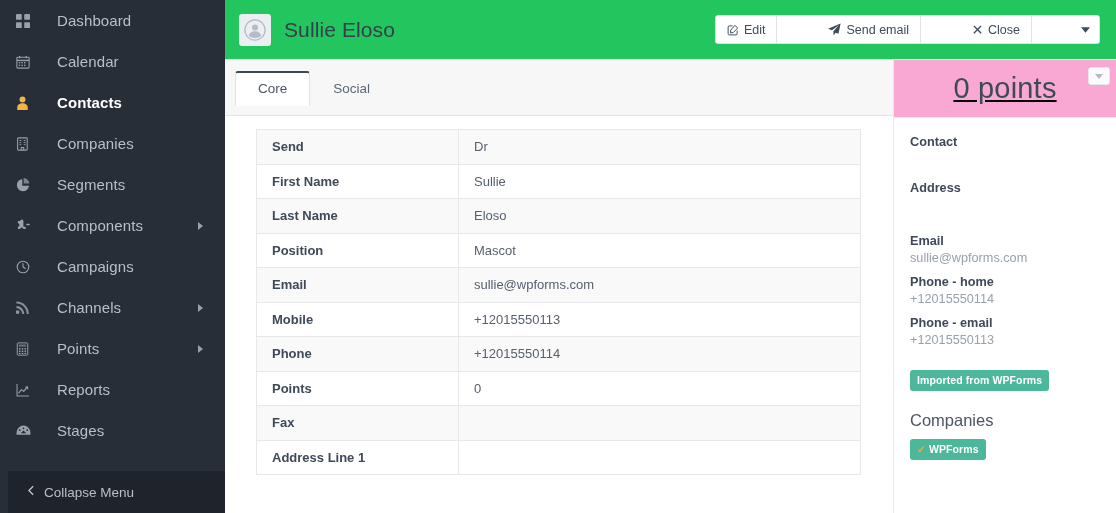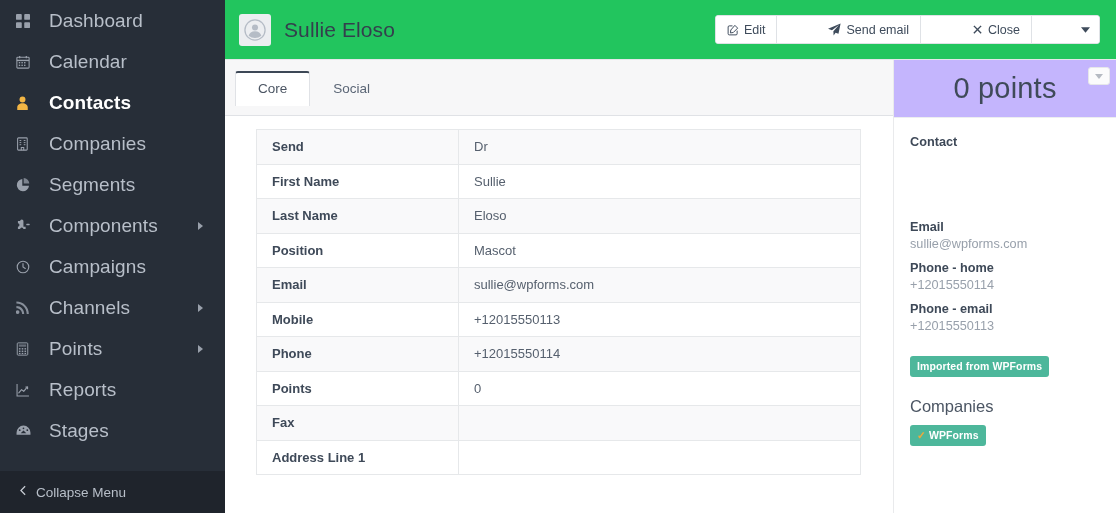--- a/index.html
+++ b/index.html
@@ -26,36 +26,37 @@
     cursor: pointer;
     position: relative;
   }
   .nav-item .nav-ico {
     width: 26px; flex: 0 0 26px;
     display: flex; align-items: center; justify-content: flex-start;
     color: #99a0ab;
   }
   .nav-item .nav-ico svg { display:block; }
   .nav-item .nav-label {
-    font-size: 19px;
+    font-size: 15px;
     color: #b8bfc9;
     letter-spacing: .1px;
     padding-left: 7px;
+    margin-left: 8px;
   }
   .nav-item.active .nav-label { color: #ffffff; font-weight: 600; }
   .nav-item.active .nav-ico { color: #f2b544; }
   .nav-item .caret {
     position: absolute; right: 22px; top: 50%; transform: translateY(-50%);
     width: 0; height: 0;
     border-top: 4px solid transparent;
     border-bottom: 4px solid transparent;
     border-left: 5px solid #99a0ab;
   }
   .collapse-item {
-    position: absolute; left: 0; bottom: 0; width: 225px;
+    position: absolute; left: 8px; bottom: 0; width: 225px;
     height: 42px;
     background: #1f242c;
     display: flex; align-items: center; padding-left: 16px;
     cursor: pointer;
   }
   .collapse-item .nav-ico { color: #c7ccd4; }
   .collapse-item .nav-label { color: #b8bfc9; font-size: 13.5px; padding-left: 7px; }
 
   
   .main {
@@ -185,21 +186,22 @@
     height: 453px;
     background: #ffffff;
     border-left: 1px solid #e9eaec;
     overflow: hidden;
   }
   .points-header {
     height: 58px;
     border-bottom: 1px solid #eceef0;
     display: flex; align-items: center; justify-content: center;
     position: relative;
-    background: #c4b5fd;
+    background: #f9a8d4;
+    text-decoration: underline;
   }
   .points-value {
     font-size: 29px;
     color: #3f4a59;
     font-weight: 400;
     letter-spacing: .2px;
   }
   .points-caret {
     position: absolute;
     top: 7px; right: 6px;
@@ -507,20 +509,21 @@
     <aside class="right-panel">
       <div class="points-header">
         <span class="points-value">0 points</span>
         <div class="points-caret">
           <i></i>
         </div>
       </div>
 
       <div class="panel-body">
         <div class="panel-h contact">Contact</div>
+        <div class="panel-h address">Address</div>
         <div class="addr-blank"></div>
 
         <div id="panel-details">
             <div class="kv">
               <div class="kv-k">Email</div>
               <div class="kv-v">sullie@wpforms.com</div>
             </div>
             <div class="kv">
               <div class="kv-k">Phone - home</div>
               <div class="kv-v">+12015550114</div>

